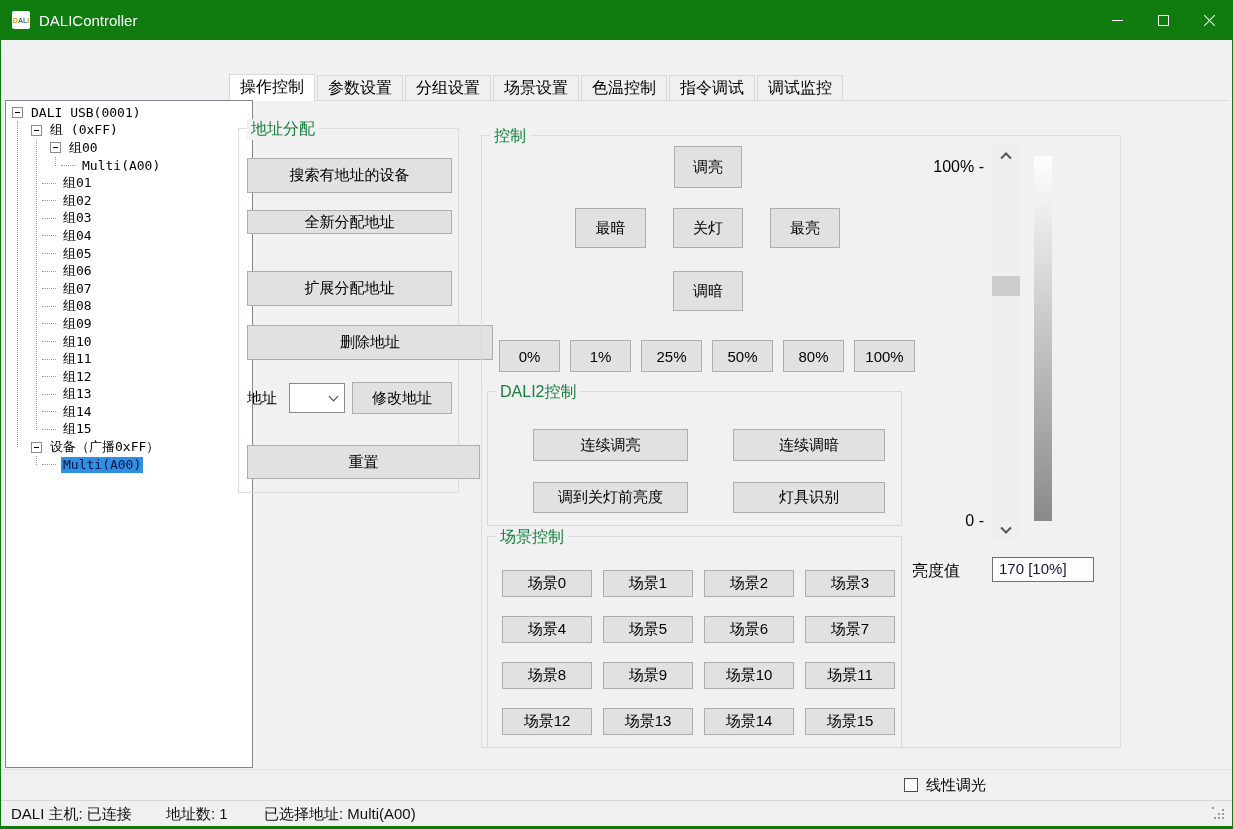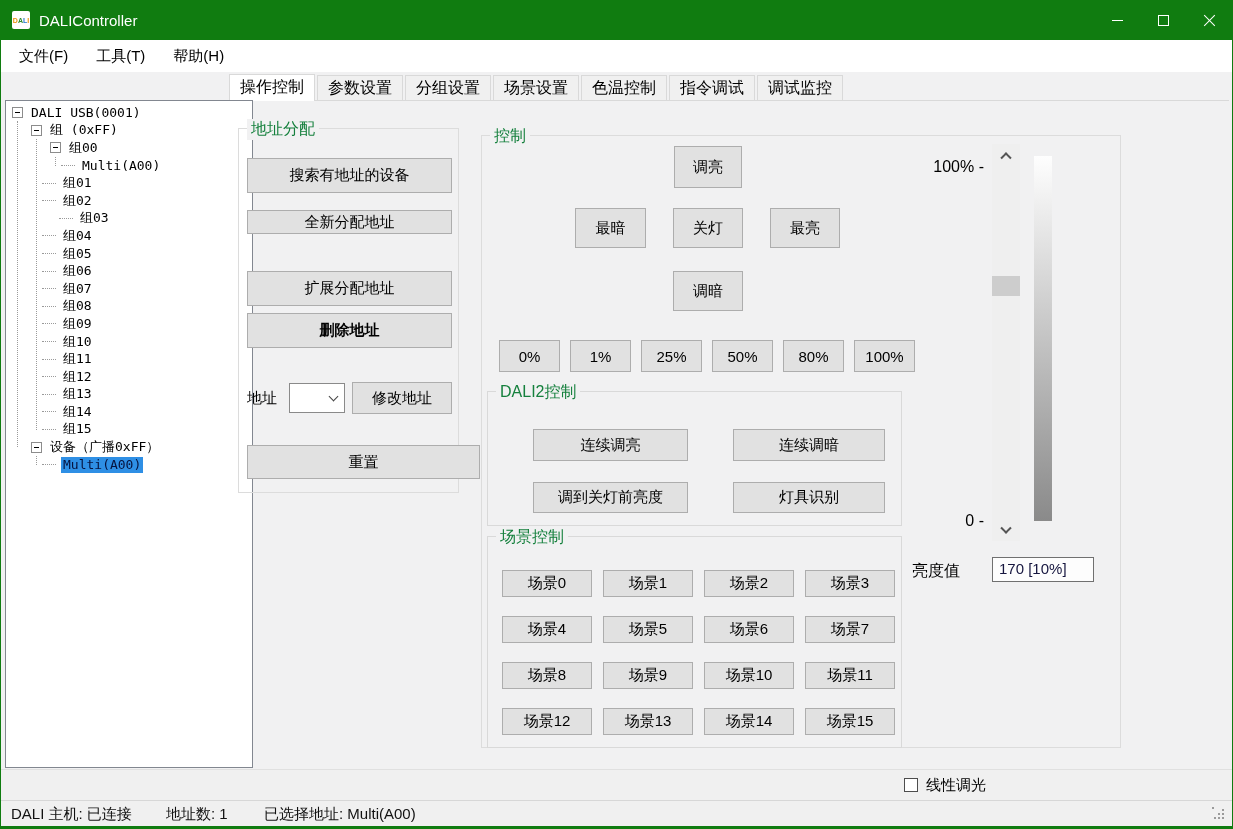--- a/index.html
+++ b/index.html
@@ -68,21 +68,21 @@
   .grp { position:absolute; border:1px solid #dcdcdc; }
   .grp > .gtitle { position:absolute; top:-10px; left:8px; background:#f1f1f2; padding:0 4px;
                    font-size:16px; color:#15803d; }
   .btn { position:absolute; background:var(--c-button_bg); border:1px solid var(--c-button_border);
          display:flex; align-items:center; justify-content:center; font-size:15px; color:#000; }
 
   #grp-address { left:237px; top:128px; width:221px; height:365px; }
   #btn-search  { left:8px;  top:29px;  width:205px; height:35px; }
   #btn-newaddr { left:8px;  top:81px;  width:205px; height:24px; }
   #btn-extaddr { left:8px;  top:142px; width:205px; height:35px; }
-  #btn-deladdr { left:8px;  top:184px; width:205px; height:35px;font-weight:bold; }
+  #btn-deladdr { left:8px;  top:196px; width:246px; height:35px; }
   #addr-label  { position:absolute; left:8px; top:260px; font-size:15px; }
   .combo { position:absolute; left:50px; top:254px; width:56px; height:30px; background:#fff;
            border:1px solid #8a8a8a; }
   .combo .chev { position:absolute; right:7px; top:9px; width:7px; height:7px;
                  border-left:1px solid #444; border-bottom:1px solid #444; transform:rotate(-45deg); }
   #btn-modify  { left:113px; top:253px; width:100px; height:32px; }
   #btn-reset   { left:8px;  top:316px; width:233px; height:34px; }
 
   #grp-control { left:480px; top:135px; width:640px; height:613px; }
   #btn-up   { left:192px; top:10px;  width:68px; height:42px; }
@@ -153,26 +153,20 @@
         </div>
       <div class="winbtn">
           <span class="glyph-max"></span>
         </div>
       <div class="winbtn">
           <span class="glyph-close"></span>
         </div>
     </div>
   </div>
 
-  <div class="menubar">
-
-  <div class="menuitem"><span>文件(F)</span></div>
-      <div class="menuitem"><span>工具(T)</span></div>
-      <div class="menuitem"><span>帮助(H)</span></div>
-    </div>
 
   <div class="page"></div>
 
   <div class="tabstrip">
 
   <div class="tab active">
         <span>操作控制</span>
       </div>
       <div class="tab">
         <span>参数设置</span>
@@ -230,21 +224,21 @@
           <span class="stub"></span>
           <span class="tlabel">组01</span>
         </div>
 
         <div class="tree-row" style="padding-left: 44px;">
 
           <span class="stub"></span>
           <span class="tlabel">组02</span>
         </div>
 
-        <div class="tree-row" style="padding-left: 44px; margin-left: 17px;">
+        <div class="tree-row" style="padding-left: 44px;">
 
           <span class="stub"></span>
           <span class="tlabel">组03</span>
         </div>
 
         <div class="tree-row" style="padding-left: 44px;">
 
           <span class="stub"></span>
           <span class="tlabel">组04</span>
         </div>

